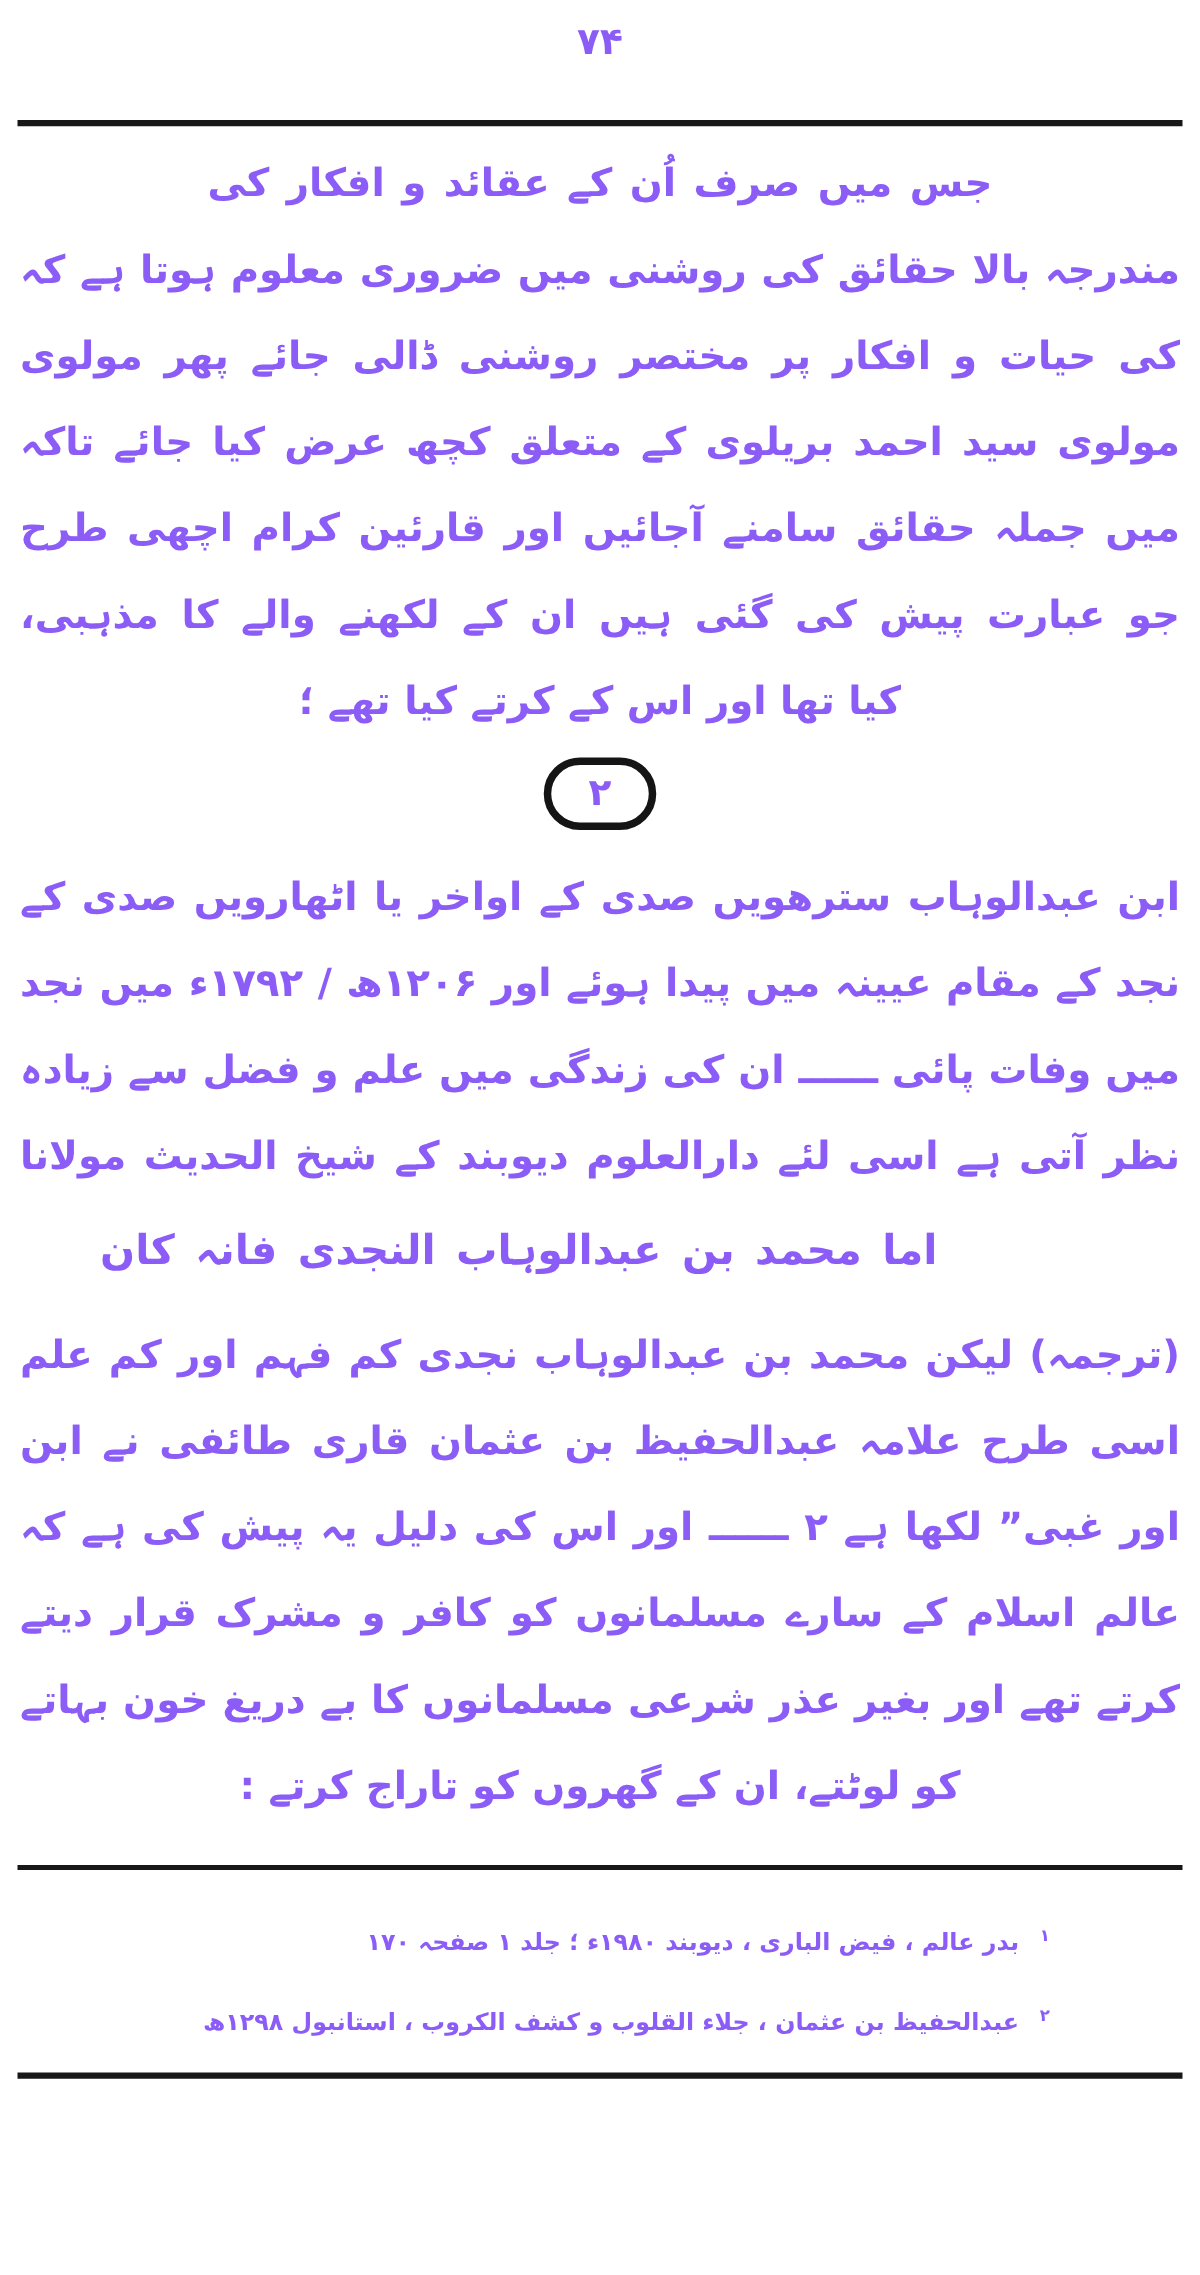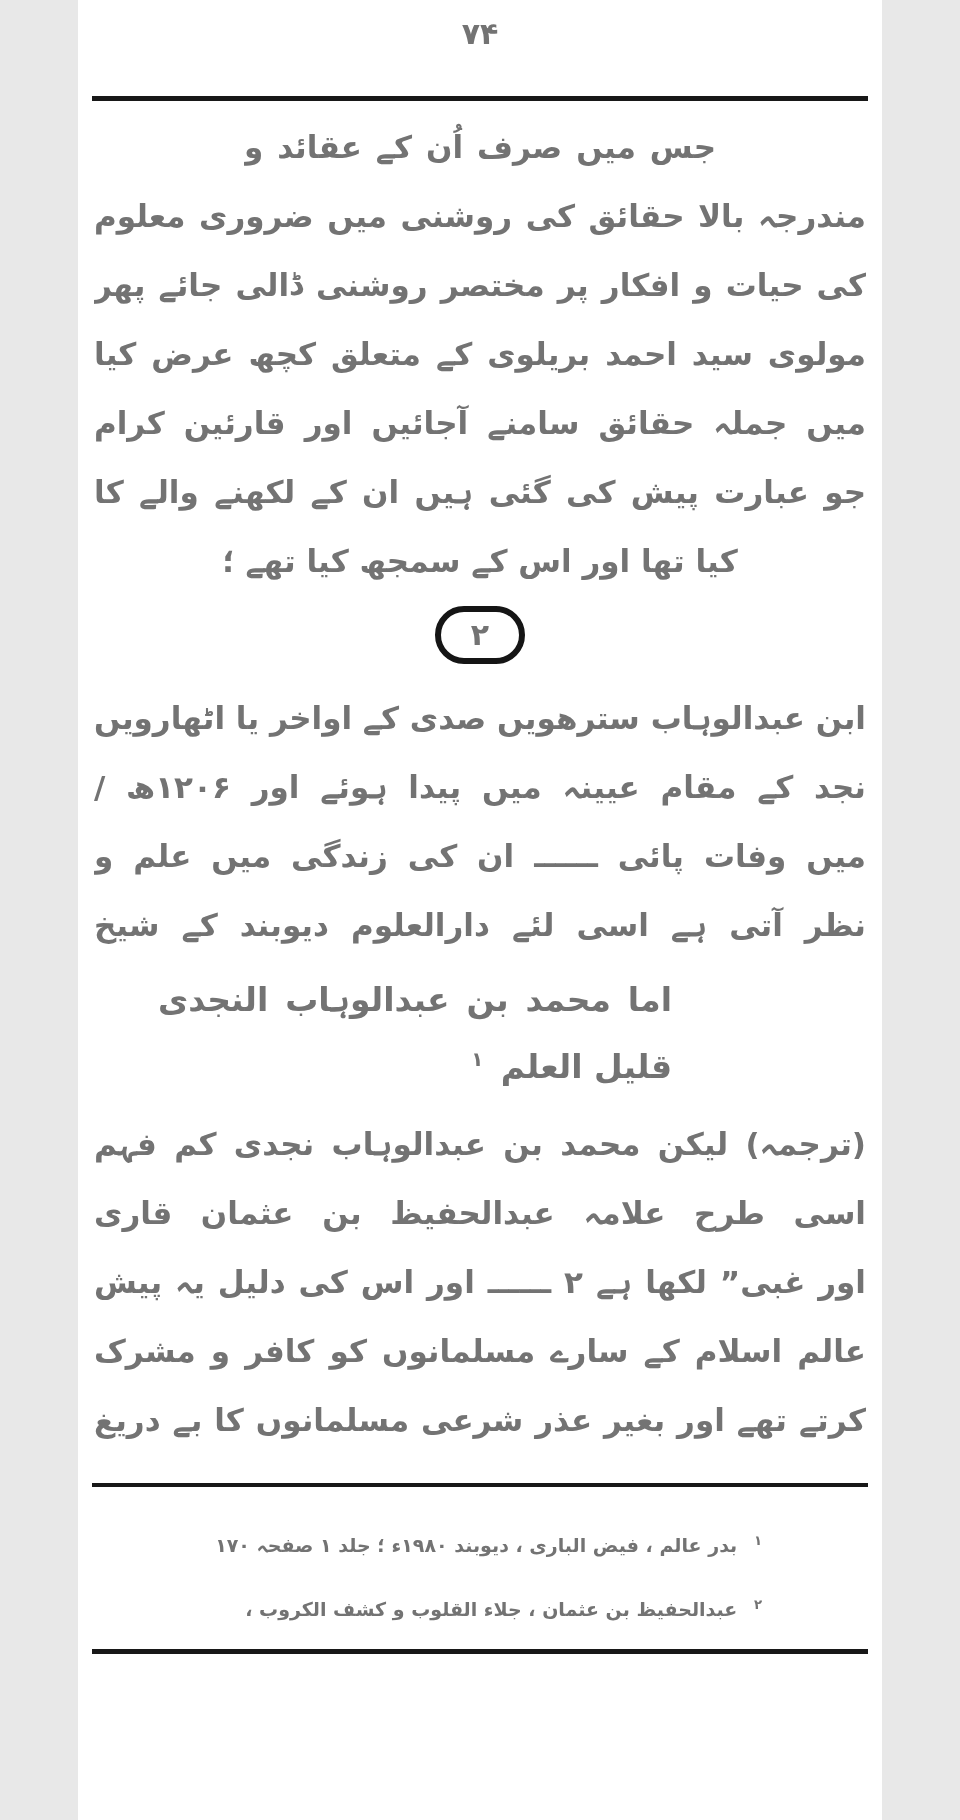--- a/index.html
+++ b/index.html
@@ -1,21 +1,21 @@
 <!DOCTYPE html>
 <html lang="ur" dir="rtl"><head>
 <meta charset="utf-8">
 <style>
   html, body { margin:0; padding:0; background:#e8e8e8; }
   .page {
     position:relative;
-    width:804px; height:1820px;
+    width:960px; height:1820px;
     margin:0 auto;
     background:#ffffff;
-    color:#737373;
+    color:#8b5cf6;
     font-family:"DejaVu Sans", sans-serif;
     direction:rtl;
     overflow:hidden;
   }
   .pagenum {
     padding-top:16px;
     height:36px; line-height:36px;
     text-align:center;
     font-size:30px; font-weight:bold;
   }
@@ -82,48 +82,45 @@
 
   <hr class="rule top-rule">
 
   <div class="para p1">
     <div class="line indent-both">جس میں صرف اُن کے عقائد و افکار کی ترویج و اشاعت ہو؛</div>
     <div class="line">مندرجہ بالا حقائق کی روشنی میں ضروری معلوم ہوتا ہے کہ ابن عبدالوہاب</div>
     <div class="line">کی حیات و افکار پر مختصر روشنی ڈالی جائے پھر مولوی اسماعیل دہلوی اور ان کے مرشد</div>
     <div class="line">مولوی سید احمد بریلوی کے متعلق کچھ عرض کیا جائے تاکہ مولوی اسماعیل کے بارے</div>
     <div class="line">میں جملہ حقائق سامنے آجائیں اور قارئین کرام اچھی طرح سمجھ سکیں کہ نور و نار میں</div>
     <div class="line">جو عبارت پیش کی گئی ہیں ان کے لکھنے والے کا مذہبی، فکری اور سیاسی پس منظر</div>
-    <div class="line center">کیا تھا اور اس کے سمجھ کیا تھے ؛</div>
+    <div class="line center">کیا تھا اور اس کے کرتے کیا تھے ؛</div>
   </div>
 
   <div class="badge-row">
     <span class="badge">۲</span>
   </div>
 
   <div class="para p2">
     <div class="line">ابن عبدالوہاب سترھویں صدی کے اواخر یا اٹھارویں صدی کے اوائل میں</div>
     <div class="line">نجد کے مقام عیینہ میں پیدا ہوئے اور ۱۲۰۶ھ / ۱۷۹۲ء میں نجد کے مقام درعیہ</div>
     <div class="line">میں وفات پائی ــــــ ان کی زندگی میں علم و فضل سے زیادہ جوش و جذبے کی کارفرمائی</div>
     <div class="line">نظر آتی ہے اسی لئے دارالعلوم دیوبند کے شیخ الحدیث مولانا سید انور شاہ کشمیری</div>
   </div>
 
   <div class="quote">
     <div class="line">اما محمد بن عبدالوہاب النجدی فانہ کان رجلا بلیداً</div>
-    <div class="line start">
-      <span>قلیل العلم</span>
-      <span class="sup-ref">۱</span>
-    </div>
   </div>
 
   <div class="para p3">
     <div class="line">(ترجمہ) لیکن محمد بن عبدالوہاب نجدی کم فہم اور کم علم شخص تھا۔</div>
     <div class="line">اسی طرح علامہ عبدالحفیظ بن عثمان قاری طائفی نے ابن عبدالوہاب کو “جاہل</div>
     <div class="line">اور غبی” لکھا ہے ۲ ــــــ اور اس کی دلیل یہ پیش کی ہے کہ وہ اپنے متبعین کے علاوہ</div>
     <div class="line">عالم اسلام کے سارے مسلمانوں کو کافر و مشرک قرار دیتے تھے؛ تکفیر میں تعجیل</div>
     <div class="line">کرتے تھے اور بغیر عذر شرعی مسلمانوں کا بے دریغ خون بہاتے تھے؛ ان کے مال</div>
+    <div class="line center">کو لوٹتے، ان کے گھروں کو تاراج کرتے :</div>
   </div>
 
   <hr class="rule fn-rule">
 
   <div class="footnotes">
     <div class="fn-line">
       <span class="fn-marker">۱</span>
       <span>بدر عالم ، فیض الباری ، دیوبند ۱۹۸۰ء ؛ جلد ۱ صفحہ ۱۷۰</span>
     </div>
     <div class="fn-line">

